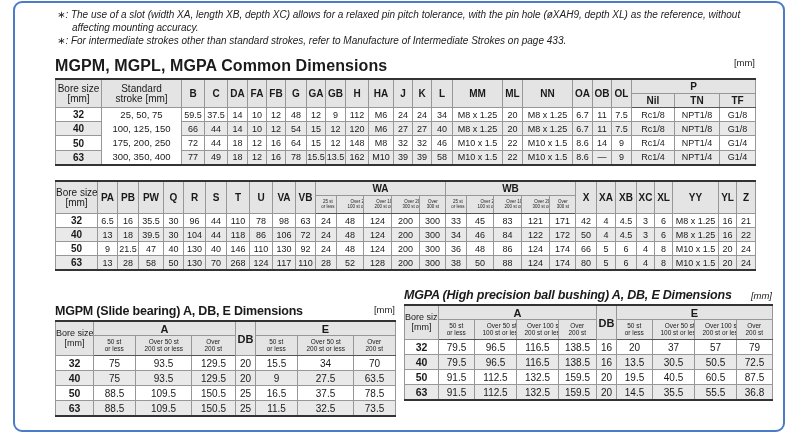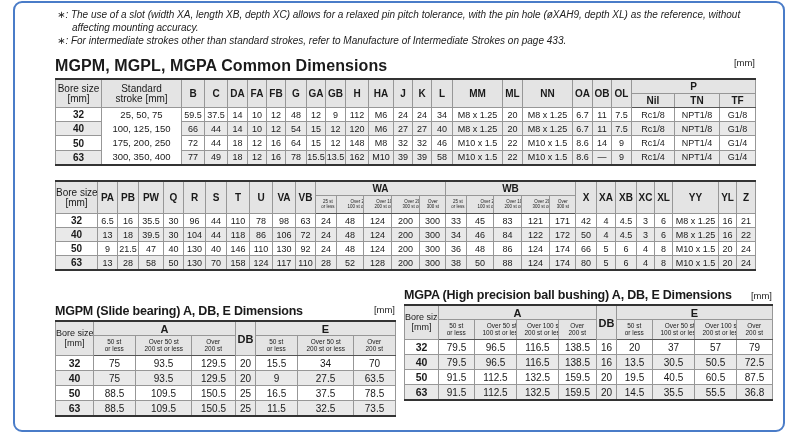--- a/index.html
+++ b/index.html
@@ -396,21 +396,21 @@
               <td>24</td>
             </tr>
             <tr class="alt">
               <td class="bore">63</td>
               <td>13</td>
               <td>28</td>
               <td>58</td>
               <td>50</td>
               <td>130</td>
               <td>70</td>
-              <td>158</td>
+              <td>268</td>
               <td>124</td>
               <td>117</td>
               <td>110</td>
               <td>28</td>
               <td>52</td>
               <td>128</td>
               <td>200</td>
               <td>300</td>
               <td>38</td>
               <td>50</td>
@@ -504,21 +504,21 @@
               <td>11.5</td>
               <td>32.5</td>
               <td>73.5</td>
             </tr>
           </tbody>
         </table>
       </div>
   </div>
 
   <div class="abs" style="left:404px;top:288px;width:368px;">
-    <div class="titlebar" style="line-height:15px;">
+    <div class="titlebar" style="line-height:15px;font-style:italic;">
       <span class="ttl ttl-sm">MGPA (High precision ball bushing) A, DB, E Dimensions</span>
       <span class="unit">[mm]</span>
     </div>
     <div id="mount-t4" style="margin-top:1px;">
         <table class="t34" style="width: 368px;">
           <colgroup>
             <col style="width: 34px;">
             <col style="width: 36px;">
             <col style="width: 42px;">
             <col style="width: 42px;">

